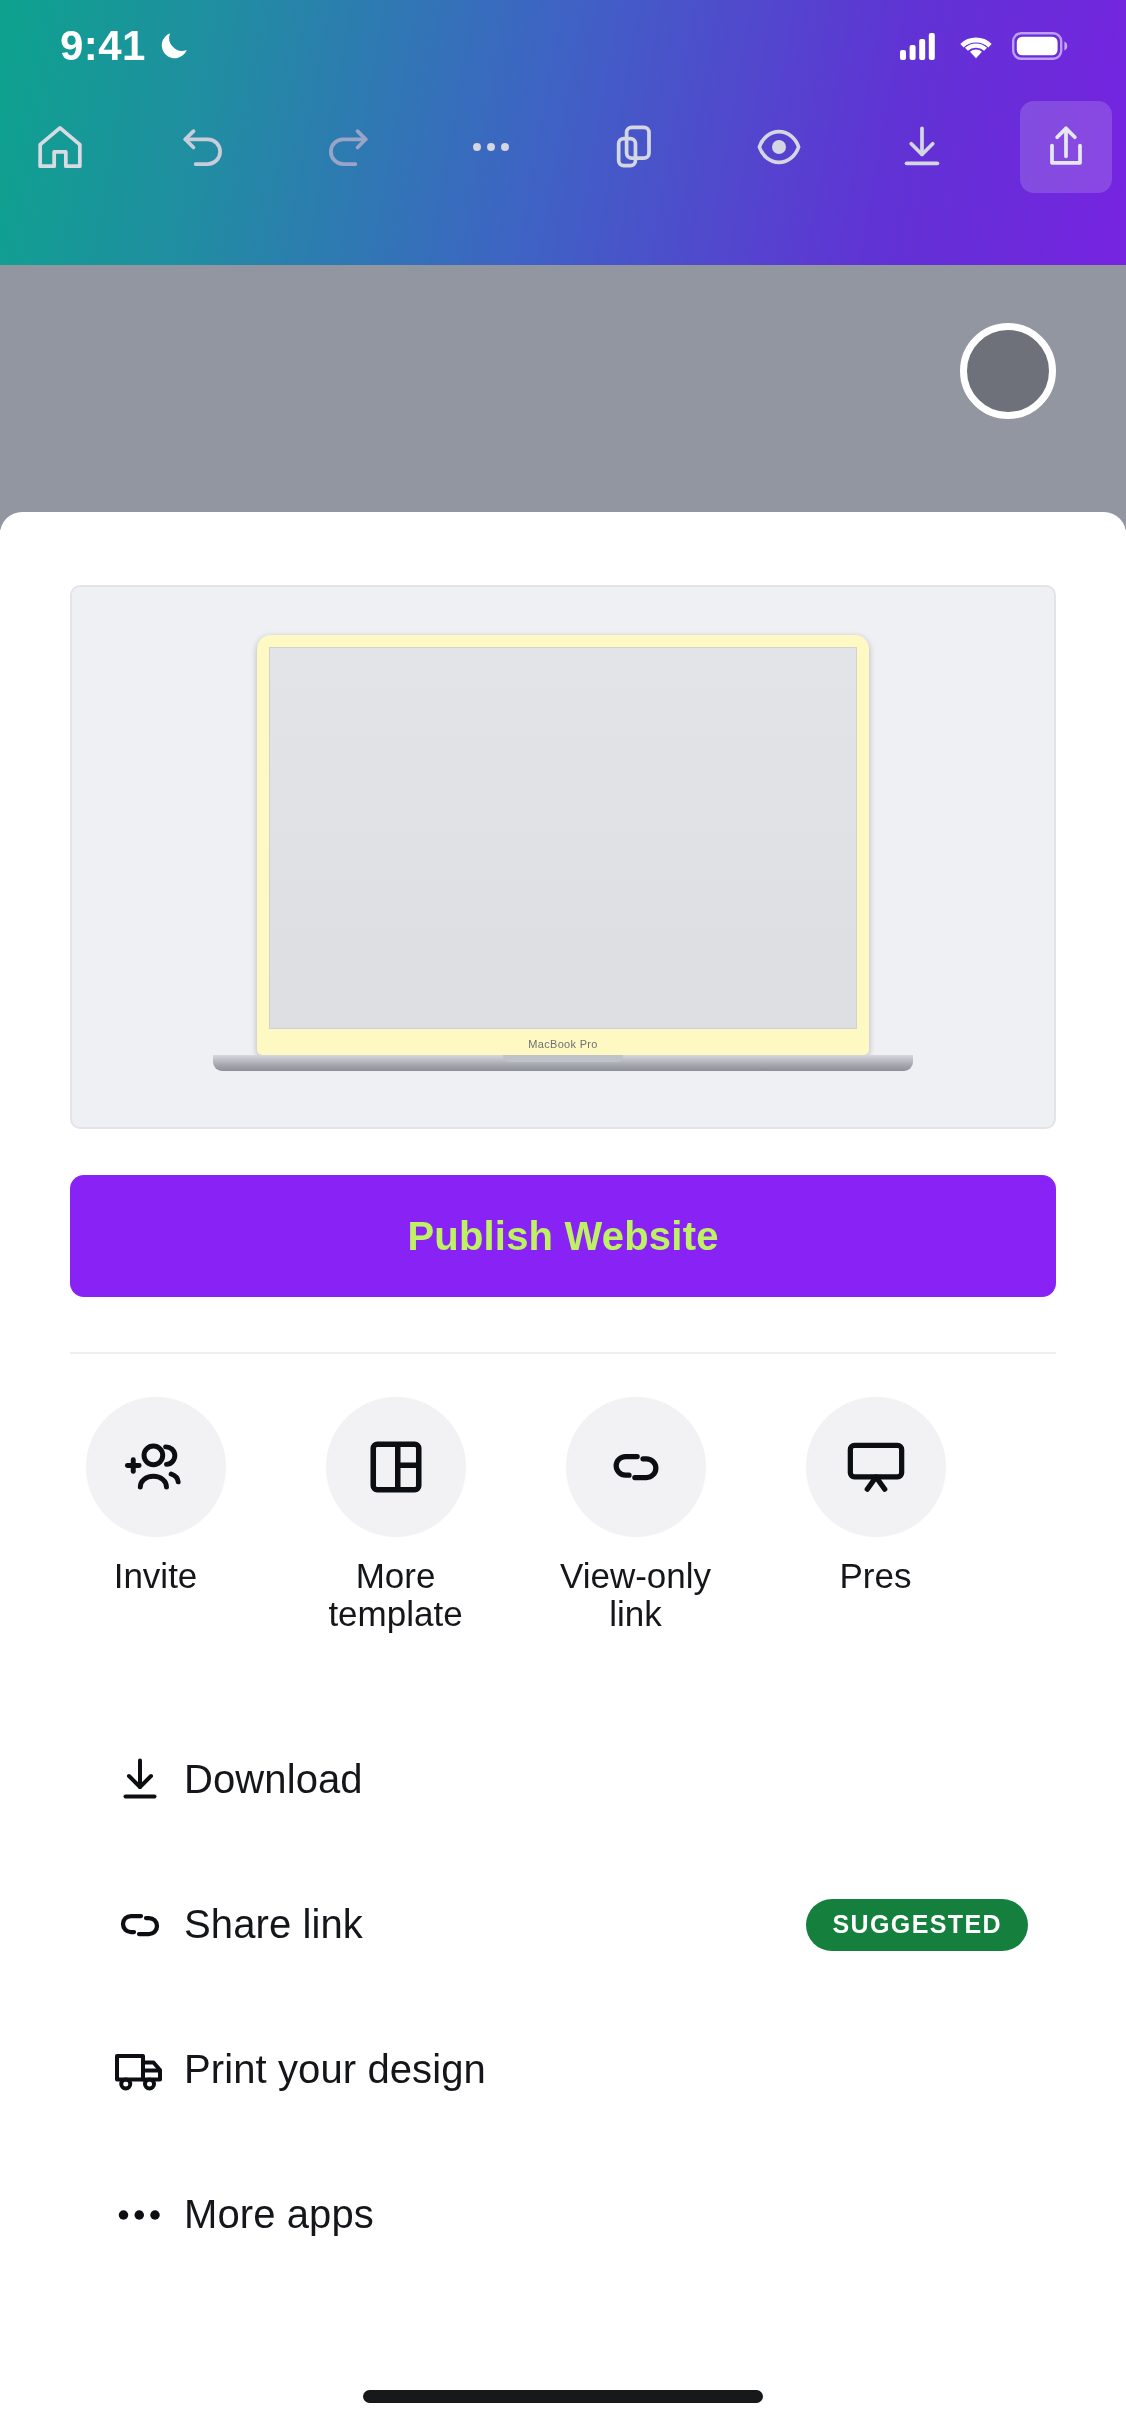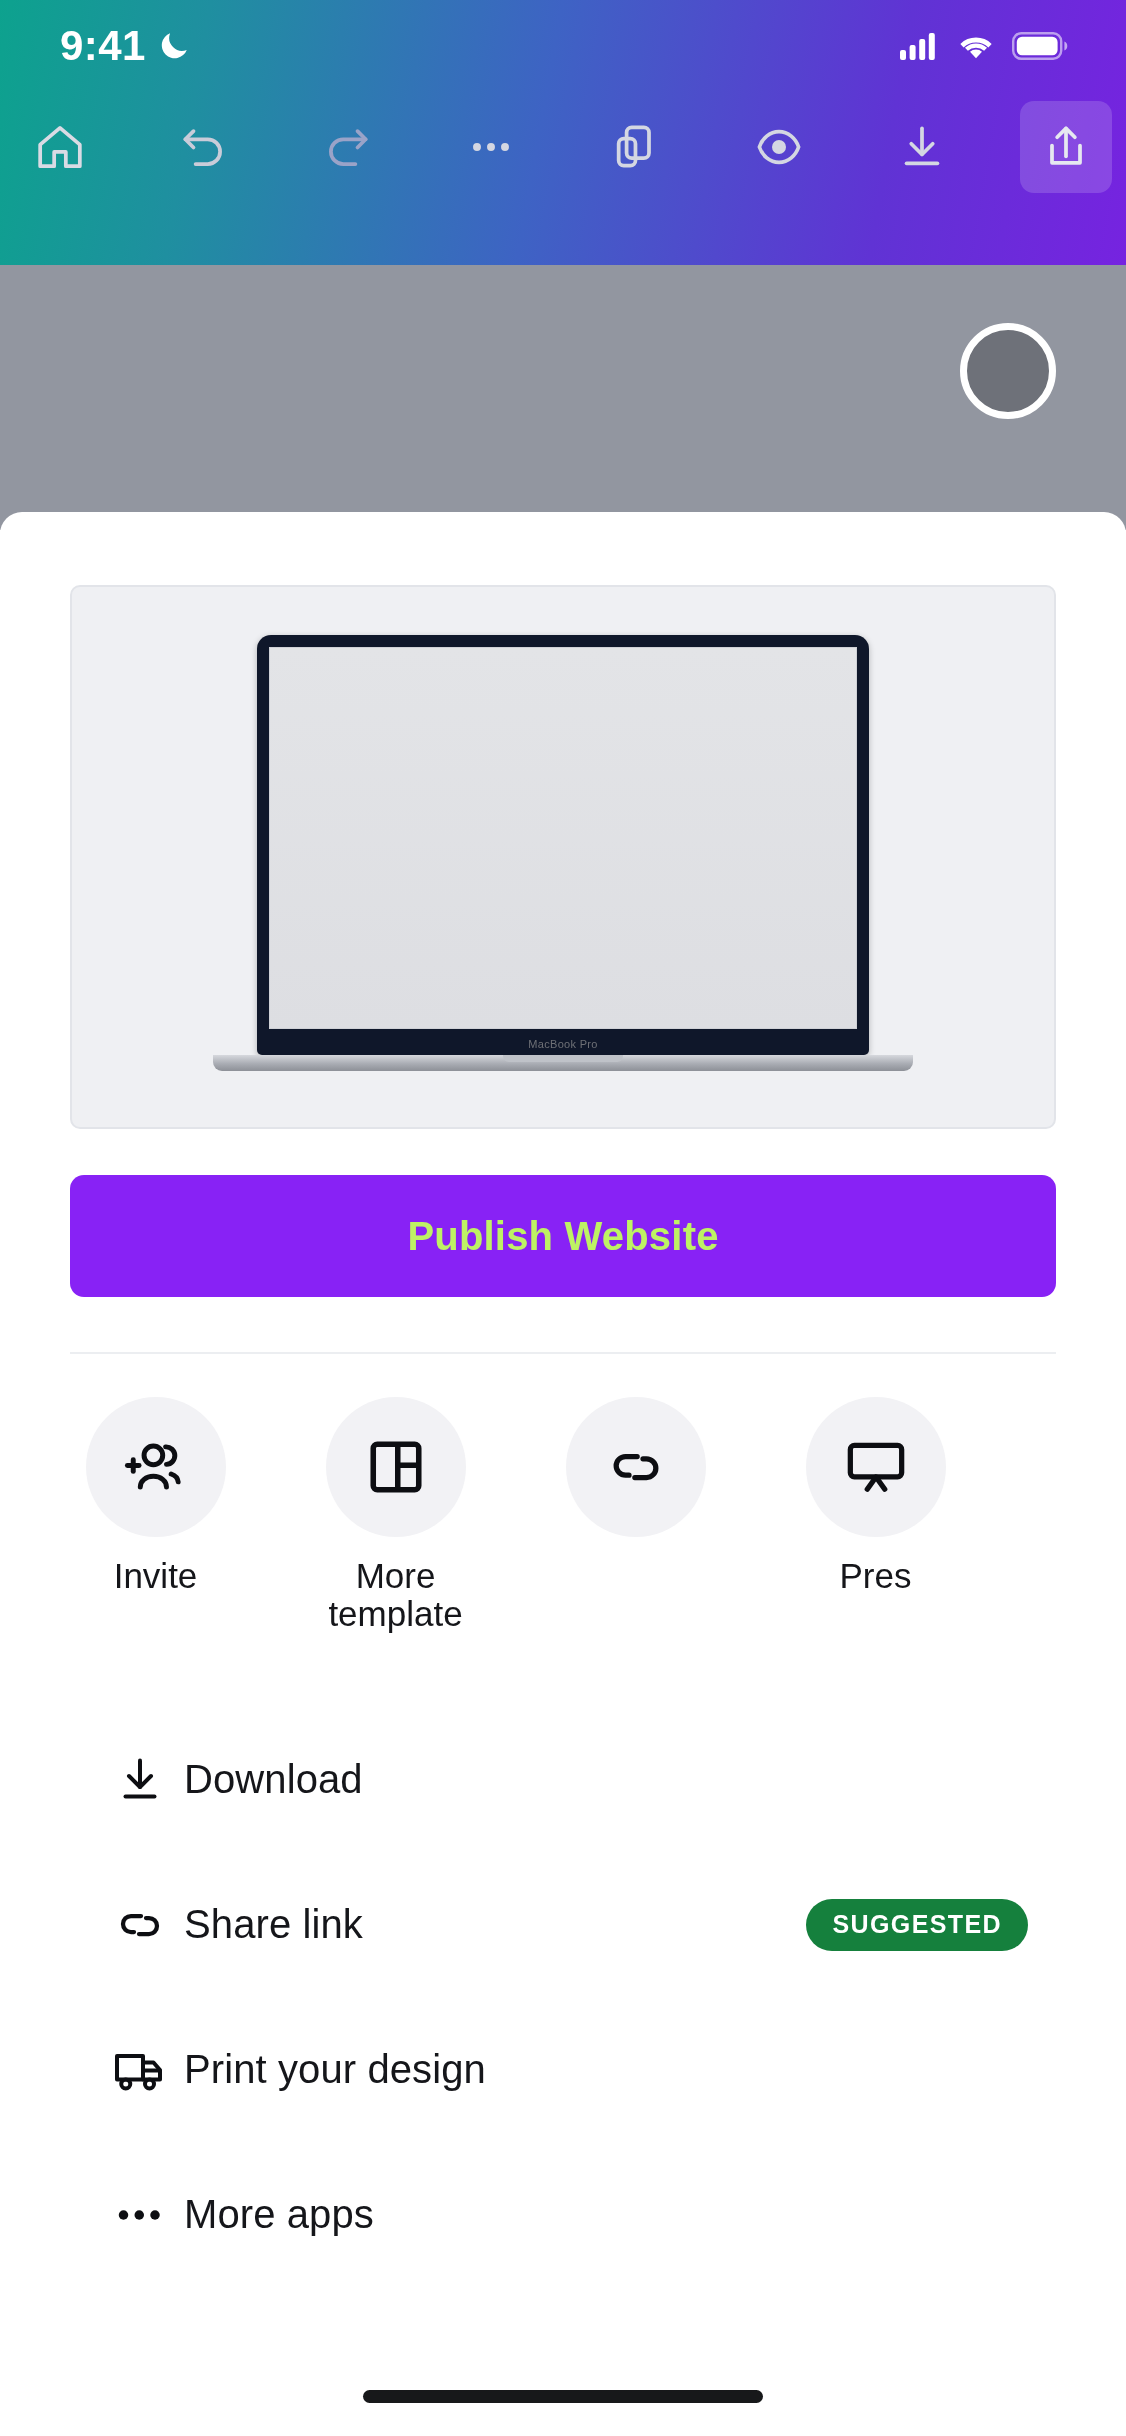--- a/index.html
+++ b/index.html
@@ -66,21 +66,21 @@
     position:absolute; left:70px; top:73px;
     width:986px; height:544px;
     background:#eff0f3;
     border:2px solid #e2e4e9;
     border-radius:10px;
     overflow:hidden;
   }
   .laptop { position:absolute; left:50%; top:48px; transform:translateX(-50%); width:700px; }
   .laptop-lid {
     width:612px; margin:0 auto;
-    background:#0f172a;
+    background:#fef9c3;
     border-radius:14px 14px 5px 5px;
     padding:12px 12px 26px 12px;
     position:relative;
     box-shadow:0 2px 6px rgba(0,0,0,.25);
   }
   .laptop-screen {
     width:100%; height:382px;
     background:linear-gradient(180deg,#e3e4e7 0%, #dddee2 100%);
     border:1px solid #cfd1d6;
   }
@@ -323,20 +323,22 @@
 template</div>
       </div>
 
       <div class="quick-item">
         <div class="quick-circle">
           <svg width="70" height="70" viewBox="0 0 24 24" fill="none" stroke="#0d0e12" stroke-width="1.8" stroke-linecap="round" stroke-linejoin="round">
             <path d="M12.4 8.4h-4a3.2 3.2 0 0 0 0 6.4h1.2"></path>
             <path d="M11.6 15.6h4a3.2 3.2 0 0 0 0-6.4h-1.2"></path>
           </svg>
         </div>
+        <div class="quick-label">View-only
+link</div>
       </div>
 
       <div class="quick-item">
         <div class="quick-circle">
           <svg width="70" height="70" viewBox="0 0 24 24" fill="none" stroke="#0d0e12" stroke-width="1.8" stroke-linecap="round" stroke-linejoin="round">
             <rect x="3.2" y="4.6" width="17.6" height="10.8" rx="1.4"></rect>
             <path d="M9 19.6 12 15.4l3 4.2"></path>
           </svg>
         </div>
         <div class="quick-label">Pres</div>

